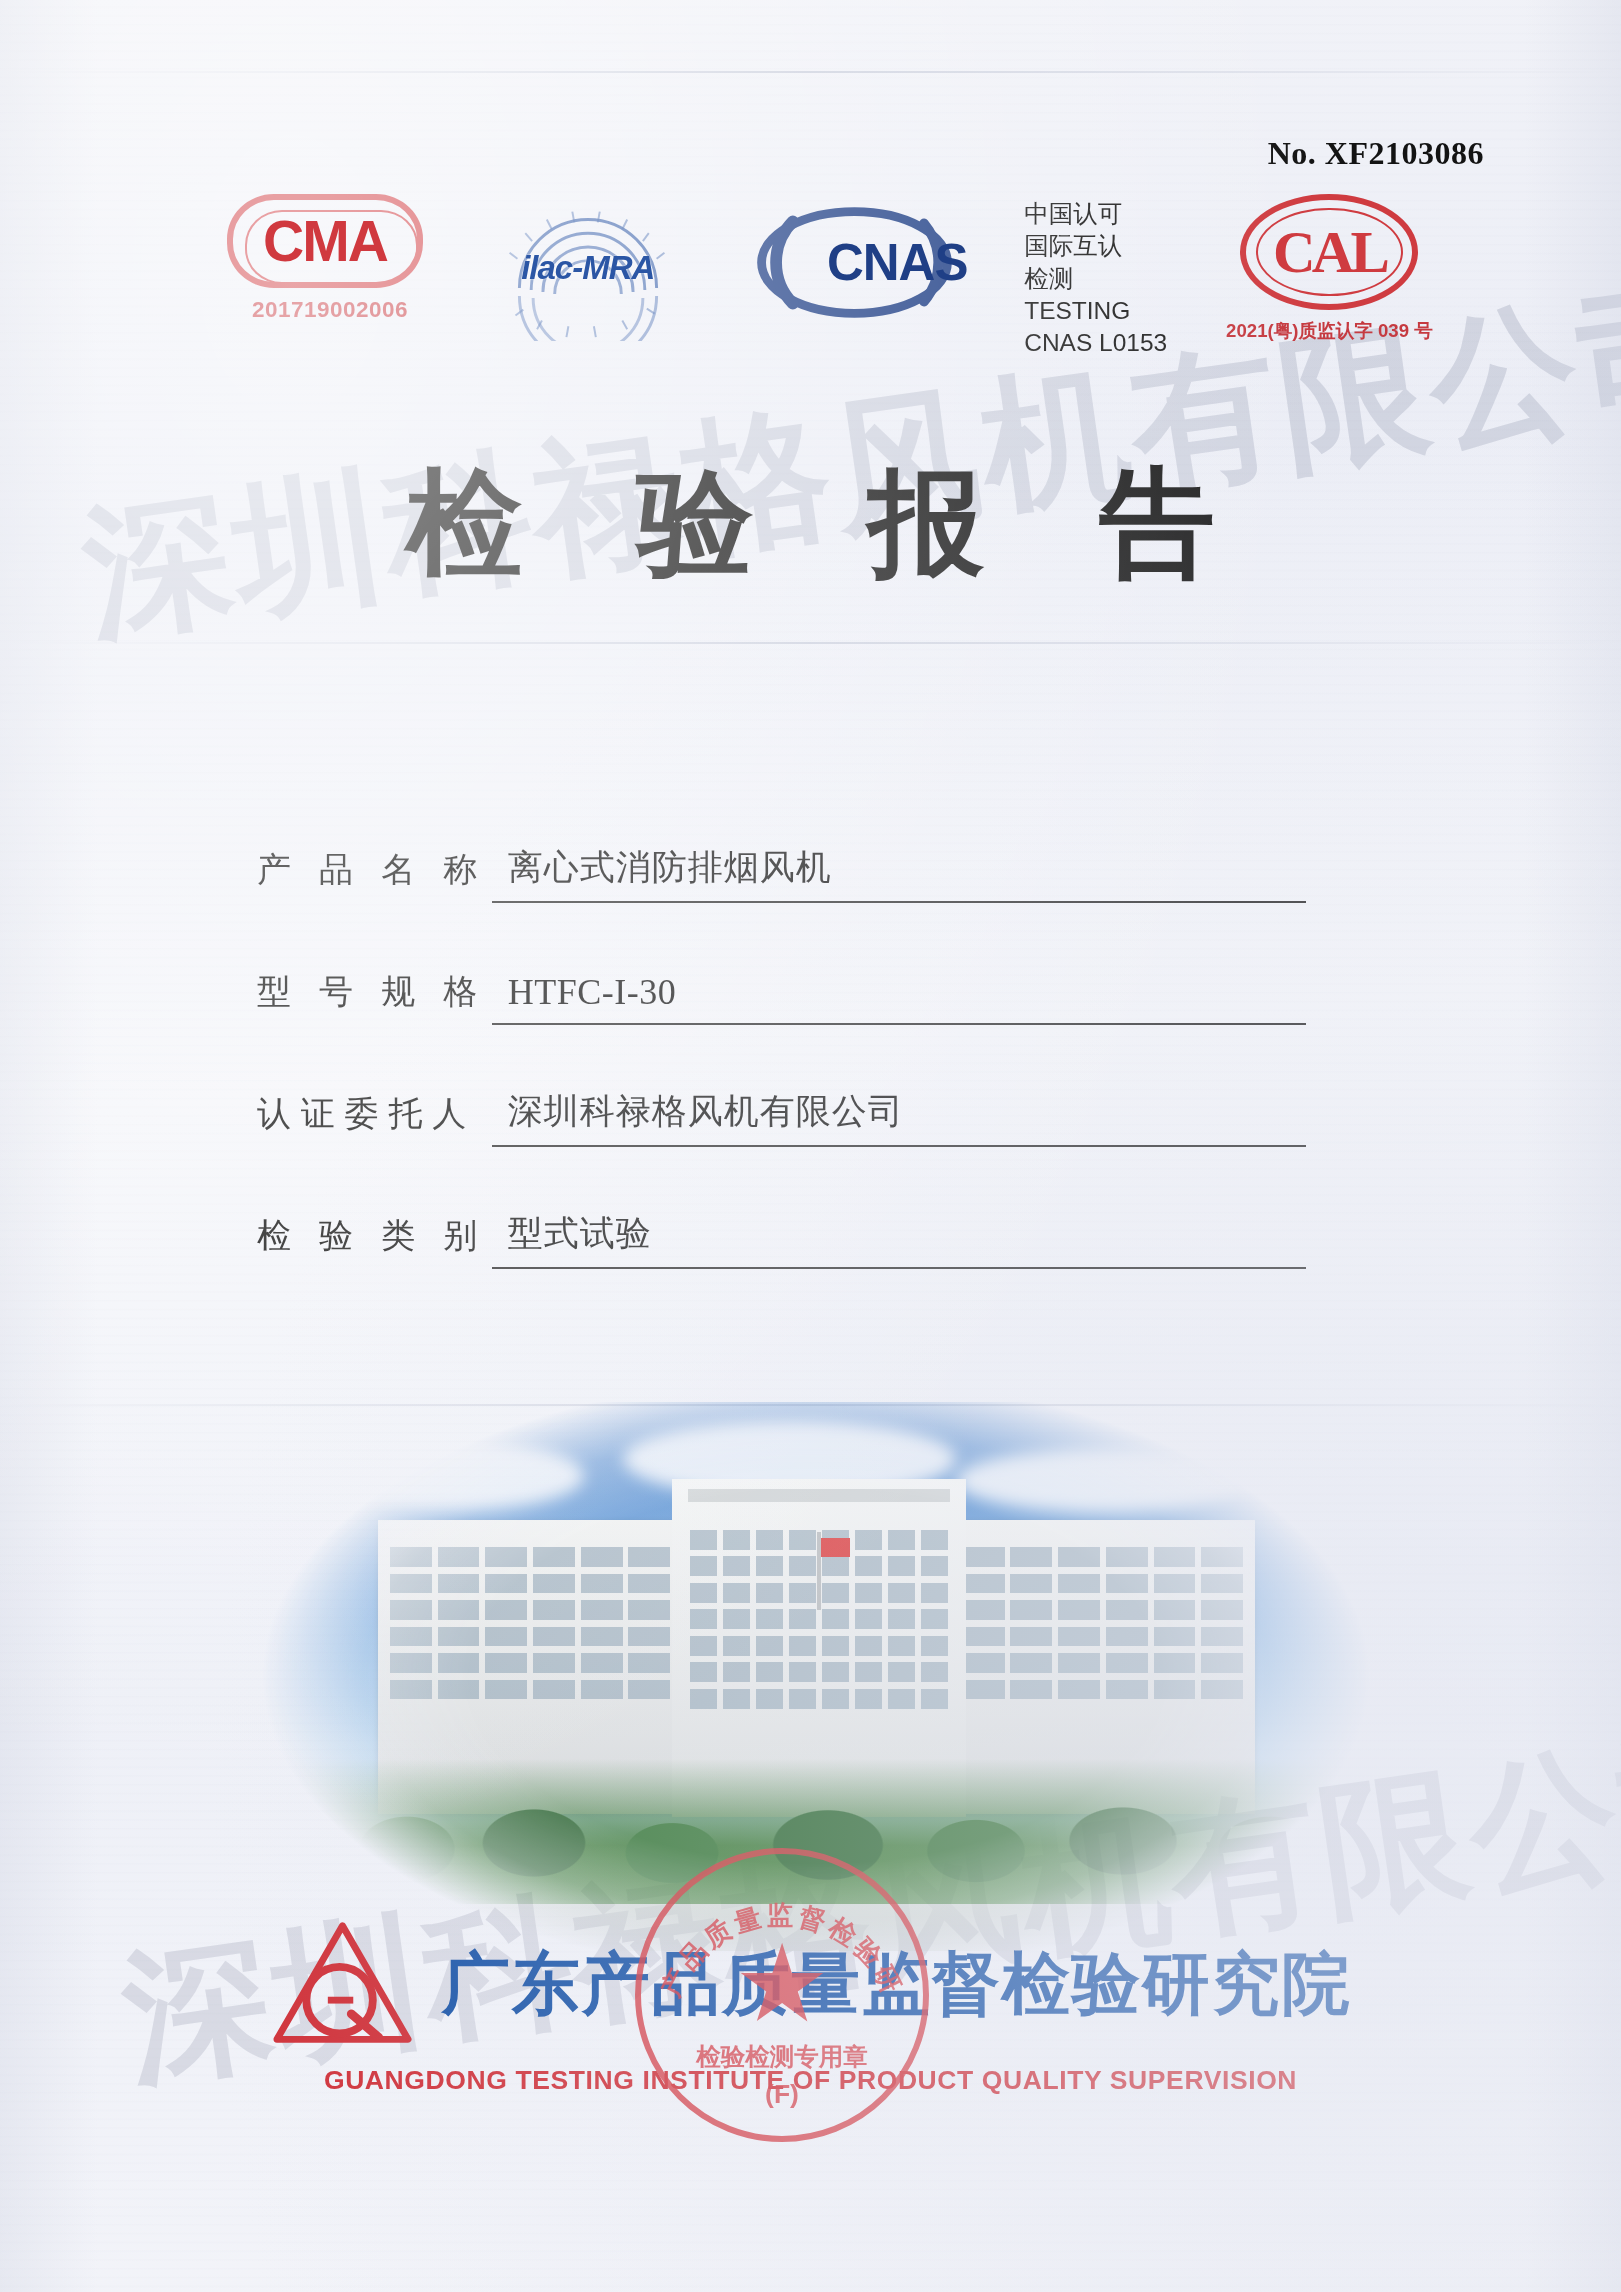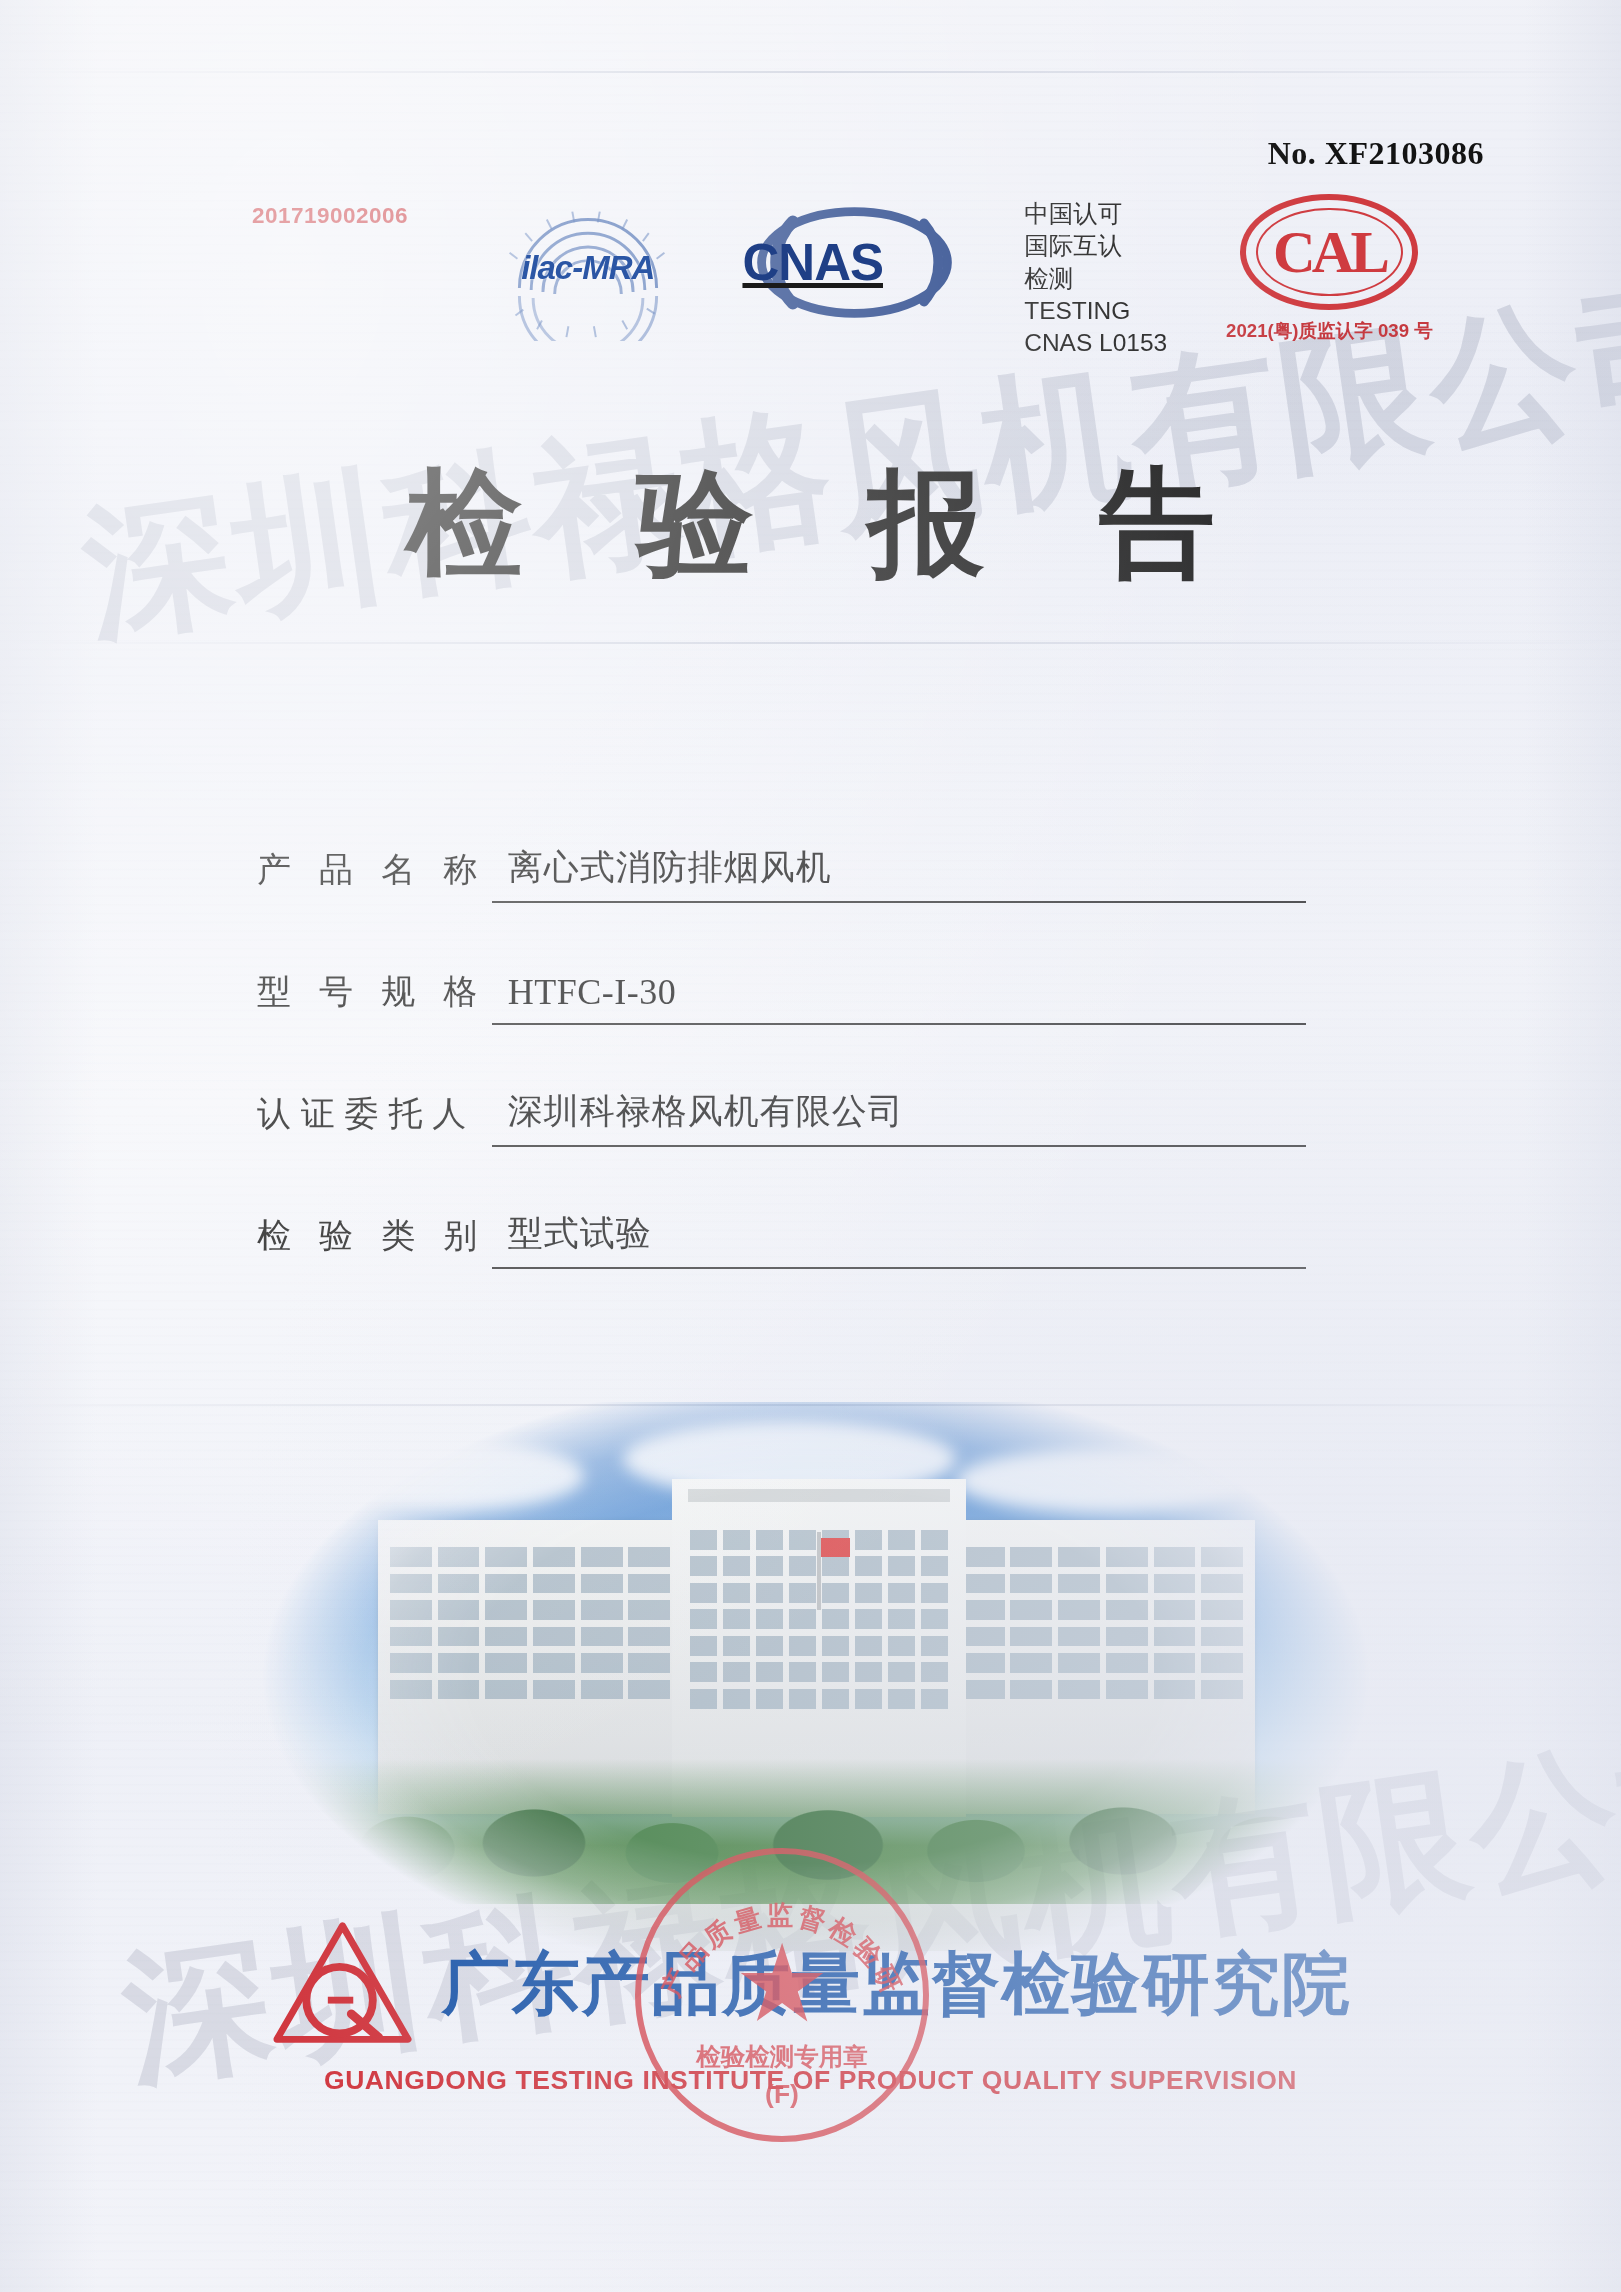--- a/index.html
+++ b/index.html
@@ -163,21 +163,21 @@
     letter-spacing: -1px;
     z-index: 3;
     text-shadow: 0 0 2px rgba(255,255,255,.9);
   }
 
   
   .cnas {
     width: 225px;
     height: 137px;
     position: relative;
-    display: flex; align-items: center; justify-content: flex-start; text-decoration: underline;
+    display: flex; align-items: center; justify-content: flex-end;
   }
   .cnas-text {
     position: relative;
     font-family: "Liberation Sans", sans-serif;
     font-weight: 700;
     font-size: 51px;
     color: #1f3f86;
     letter-spacing: -1px;
     z-index: 3;
   }
@@ -491,20 +491,24 @@
   <div class="fold" style="top:1404px;"></div>
 
   <div class="watermark wm-top">深圳科禄格风机有限公司</div>
   <div class="watermark wm-bottom">深圳科禄格风机有限公司</div>
 
   <div class="report-no">No. XF2103086</div>
 
   <div class="logos">
 
     <div class="logo-block cma">
+      <div class="cma-mark">
+        <span class="inner"></span>
+        <span class="cma-text">CMA</span>
+      </div>
       <div class="cma-num">201719002006</div>
     </div>
 
     <div class="logo-block ilac">
       <svg width="196" height="147" viewBox="0 0 200 150" aria-hidden="true">
         <g fill="none" stroke="#2b56a5" stroke-width="3">
           <path d="M30 96 A70 70 0 0 1 170 96" opacity=".85"></path>
           <path d="M42 98 A58 58 0 0 1 158 98" opacity=".8"></path>
           <path d="M54 100 A46 46 0 0 1 146 100" opacity=".75"></path>
           <path d="M66 102 A34 34 0 0 1 134 102" opacity=".7"></path>

